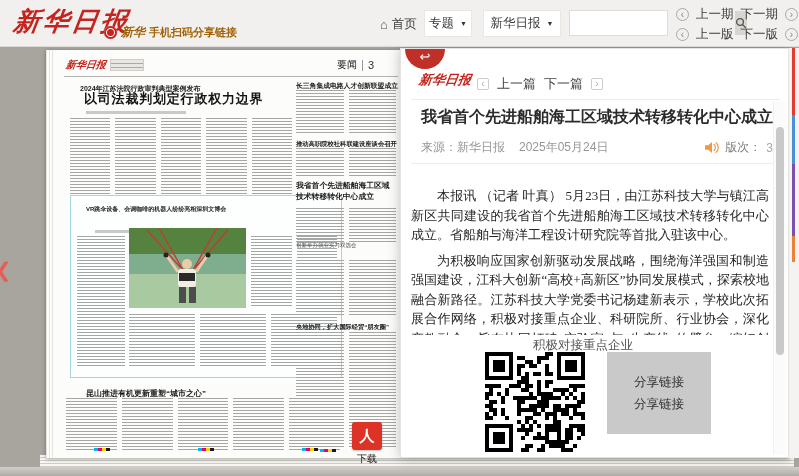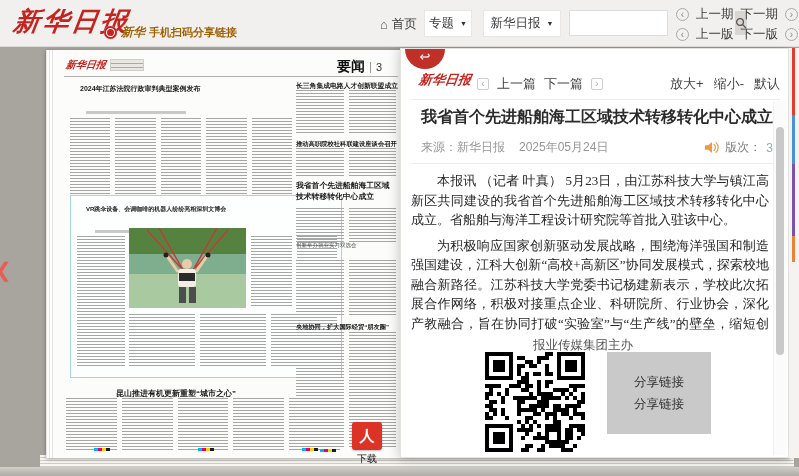--- a/index.html
+++ b/index.html
@@ -46,21 +46,21 @@
   .cols { display:flex; gap:5px; }
   .ft { flex:1; background:repeating-linear-gradient(180deg,#a6a6a6 0 1px,transparent 1px 3px); }
   .byline { background:#c9c9c9; height:2.5px; }
   .rule { background:#b3b1ad; height:1px; }
   .cmyk { display:flex; height:3px; z-index:4; }
   .cmyk span { width:4px; height:3px; display:block; }
   #mast-mini { left:20px; top:8px; display:flex; gap:4px; align-items:center; }
   #mast-mini .brand { font-size:10px; transform:skewX(-8deg); }
   #mast-box { width:34px; height:12px; background:#e9e7e4; border:1px solid #cfcdc9; background-image:repeating-linear-gradient(180deg,transparent 0 3px,#aaa 3px 4px); }
   #page-label { left:291px; top:8px; display:flex; align-items:center; gap:5px; }
-  #page-label .sec { font-weight:bold; font-size:14px; color:#111; }
+  #page-label .sec { font-weight:normal; font-size:10px; color:#111; }
   #page-label .bar { width:1px; height:11px; background:#999; }
   #page-label .num { font-size:11px; color:#333; }
   #vrbox { left:24px; top:145px; width:272px; height:183px; border:1px solid #a5d5e2; background:#fdfefe; }
   #pdf-btn { left:306px; top:372px; width:30px; height:28px; background:#dd3226; border-radius:3px; color:#fff; font-family:"Liberation Serif",serif; font-weight:bold; font-size:15px; display:flex; align-items:center; justify-content:center; cursor:pointer; box-shadow:0 1px 2px rgba(0,0,0,.25); }
   #pdf-label { left:300px; top:402px; width:42px; text-align:center; font-size:10px; color:#222; }
 
   
   #panel { left:400px; top:48px; width:389px; height:410px; background:#fff; border:1px solid #e5e3e0; box-shadow:0 0 12px rgba(0,0,0,.25); z-index:20; }
   #back-badge { left:4px; top:0; width:40px; height:20px; border-radius:0 0 20px 20px; background:#c03028; color:#fff; text-align:center; font-size:13px; line-height:16px; cursor:pointer; z-index:25; }
   #panel-logo { left:18px; top:22px; font-size:13px; transform:skewX(-8deg); }
@@ -68,21 +68,21 @@
   .panel-nav-lbl { font-size:13px; color:#444; cursor:pointer; }
   #article-nav { left:76px; top:26px; display:flex; align-items:center; gap:8px; }
   #zoom-ctrls { right:8px; top:26px; display:flex; gap:10px; }
   .pdivider { left:10px; width:369px; height:1px; background:#ececec; }
   #article-title { left:20px; top:58px; width:352px; font-family:"Liberation Serif",serif; font-weight:bold; font-size:16px; color:#2b2b2b; white-space:nowrap; }
   #meta-row { left:20px; top:90px; width:352px; display:flex; align-items:center; font-size:12px; color:#969696; }
   #meta-row .gap { width:14px; }
   #meta-right { margin-left:auto; display:flex; align-items:center; gap:5px; }
   #edition-num { color:#9aabb5; }
   #article-body { left:10px; top:122px; width:358px; height:164px; overflow:hidden; }
-  #article-body p { font-family:"Liberation Serif",serif; font-size:13px; line-height:19.5px; color:#262626; text-align:justify; text-indent:2em; }
+  #article-body p { font-family:"Liberation Serif",serif; font-size:13px; line-height:19.5px; color:#262626; text-align:justify; text-indent:2em;margin-top:15px; }
   #article-body p + p { margin-top:6px; }
   #qr-label { left:92px; top:288px; width:180px; text-align:center; font-size:12.5px; color:#555; }
   #qr-wrap { left:84px; top:303px; width:100px; height:100px; background:#fff; }
   #copy-btn { left:206px; top:303px; width:104px; height:82px; background:#c9c9c9; display:flex; flex-direction:column; align-items:center; justify-content:center; font-size:12.5px; color:#333; line-height:22px; cursor:pointer; }
   #scroll-track { left:372px; top:52px; width:13px; height:354px; background:#fbfbfb; border-left:1px solid #f1f1f1; }
   #scroll-thumb { left:2px; top:26px; width:8px; height:228px; background:#c9c9c9; border-radius:4px; cursor:pointer; }
 </style>
 </head>
 <body>
 
@@ -153,20 +153,21 @@
     <div id="page-label" class="abs">
       <span class="sec">要闻</span>
       <span class="bar"></span>
       <span class="num">3</span>
     </div>
     <div class="abs rule" style="left:18px;top:26px;width:334px;"></div>
 
     <div class="abs" style="left:34px;top:30px;">
       <span class="sc" style="transform:scale(.7);">2024年江苏法院行政审判典型案例发布</span>
     </div>
+    <div class="abs np-head" style="left:38px;top:40px;font-size:13px;letter-spacing:.8px;">以司法裁判划定行政权力边界</div>
     <div class="abs byline" style="left:40px;top:61px;width:100px;"></div>
     <div class="abs cols" style="left:24px;top:68px;width:222px;height:76px;">
       <i class="ft"></i>
         <i class="ft"></i>
         <i class="ft"></i>
         <i class="ft"></i>
         <i class="ft"></i>
     </div>
     <div class="abs cols" style="left:24px;top:148px;width:222px;height:40px;" aria-hidden="true">
       <i class="ft" style="visibility:hidden;"></i>
@@ -205,21 +206,21 @@
           <i class="ft"></i>
           <i class="ft"></i>
         </div>
       <div class="abs cols" style="left:58px;top:118px;width:208px;height:54px;">
           <i class="ft"></i>
           <i class="ft"></i>
           <i class="ft"></i>
         </div>
     </div>
 
-    <div class="abs" style="left:40px;top:334px;width:210px;text-align:center;">
+    <div class="abs" style="left:40px;top:334px;width:210px;">
       <span class="sc" style="transform:scale(.8);">昆山推进有机更新重塑“城市之心”</span>
     </div>
     <div class="abs cols" style="left:20px;top:348px;width:274px;height:52px;">
       <i class="ft"></i>
         <i class="ft"></i>
         <i class="ft"></i>
         <i class="ft"></i>
         <i class="ft"></i>
     </div>
     <div class="abs cmyk" style="left:48px;top:398px;">
@@ -292,25 +293,20 @@
   <div id="panel" class="abs">
     <div id="back-badge" class="abs">
       <span>↩</span>
     </div>
     <div id="panel-logo" class="abs brand">新华日报</div>
     <div id="article-nav" class="abs">
       <span class="sq-icon">‹</span>
       <span class="panel-nav-lbl">上一篇</span>
       <span class="panel-nav-lbl">下一篇</span>
       <span class="sq-icon">›</span>
-    </div>
-    <div id="zoom-ctrls" class="abs">
-      <span class="panel-nav-lbl">放大+</span>
-      <span class="panel-nav-lbl">缩小-</span>
-      <span class="panel-nav-lbl">默认</span>
     </div>
     <div class="abs pdivider" style="top:50px;"></div>
 
     <div id="article-title" class="abs">我省首个先进船舶海工区域技术转移转化中心成立</div>
     <div id="meta-row" class="abs">
       <span>来源：</span>
       <span>新华日报</span>
       <span class="gap"></span>
       <span>2025年05月24日</span>
       <span id="meta-right">
@@ -322,21 +318,21 @@
         <span id="edition-num">3</span>
       </span>
     </div>
     <div class="abs pdivider" style="top:114px;"></div>
 
     <div id="article-body" class="abs">
       <p>本报讯 （记者 叶真） 5月23日，由江苏科技大学与镇江高新区共同建设的我省首个先进船舶海工区域技术转移转化中心成立。省船舶与海洋工程设计研究院等首批入驻该中心。</p>
       <p>为积极响应国家创新驱动发展战略，围绕海洋强国和制造强国建设，江科大创新“高校+高新区”协同发展模式，探索校地融合新路径。江苏科技大学党委书记杨建新表示，学校此次拓展合作网络，积极对接重点企业、科研院所、行业协会，深化产教融合，旨在协同打破“实验室”与“生产线”的壁垒，缩短创新周期，加快创新成果转化应用，培养更多复合型海工装备工程人才。</p>
     </div>
 
-    <div id="qr-label" class="abs">报业传媒集团主办</div>
+    <div id="qr-label" class="abs">积极对接重点企业</div>
     <div id="qr-wrap" class="abs">
       <svg id="qr-svg" width="100" height="100" viewBox="0 0 100 100">
           <rect width="100" height="100" fill="#fff"></rect>
           <rect x="60" y="0" width="4" height="4" fill="#000"></rect>
           <rect x="64" y="0" width="4" height="4" fill="#000"></rect>
           <rect x="32" y="4" width="4" height="4" fill="#000"></rect>
           <rect x="36" y="4" width="4" height="4" fill="#000"></rect>
           <rect x="52" y="4" width="4" height="4" fill="#000"></rect>
           <rect x="56" y="4" width="4" height="4" fill="#000"></rect>
           <rect x="60" y="4" width="4" height="4" fill="#000"></rect>

